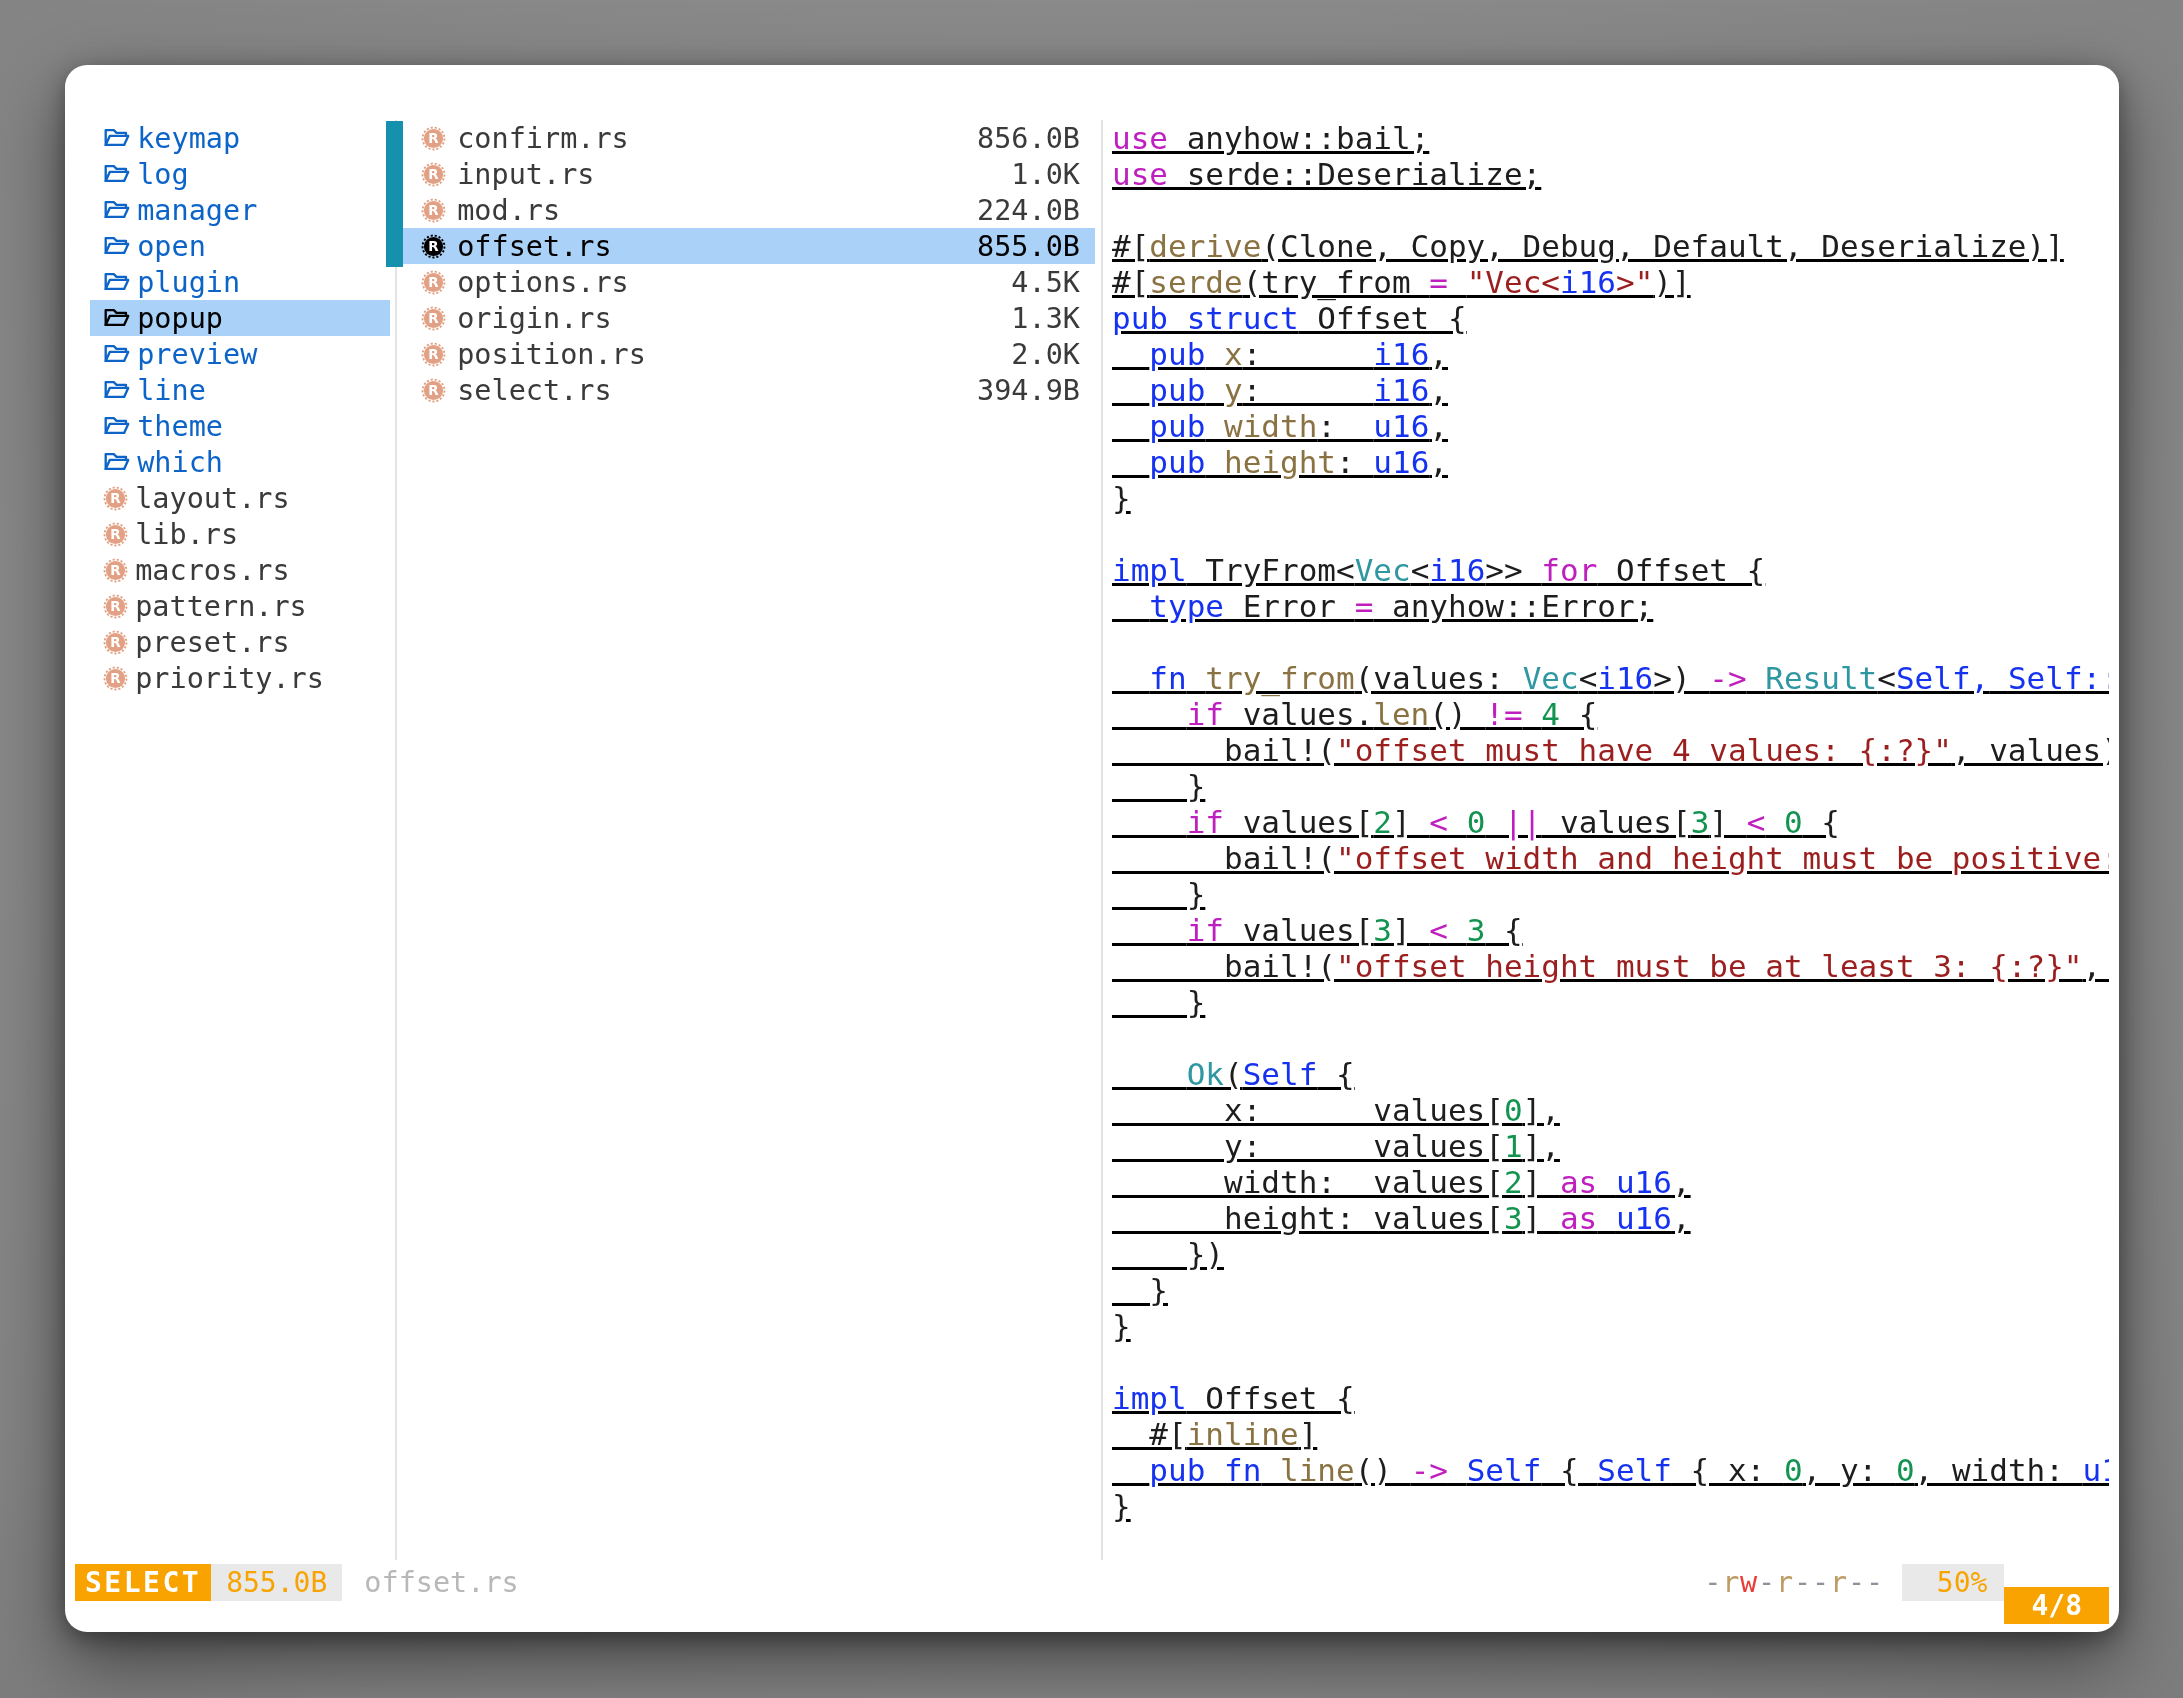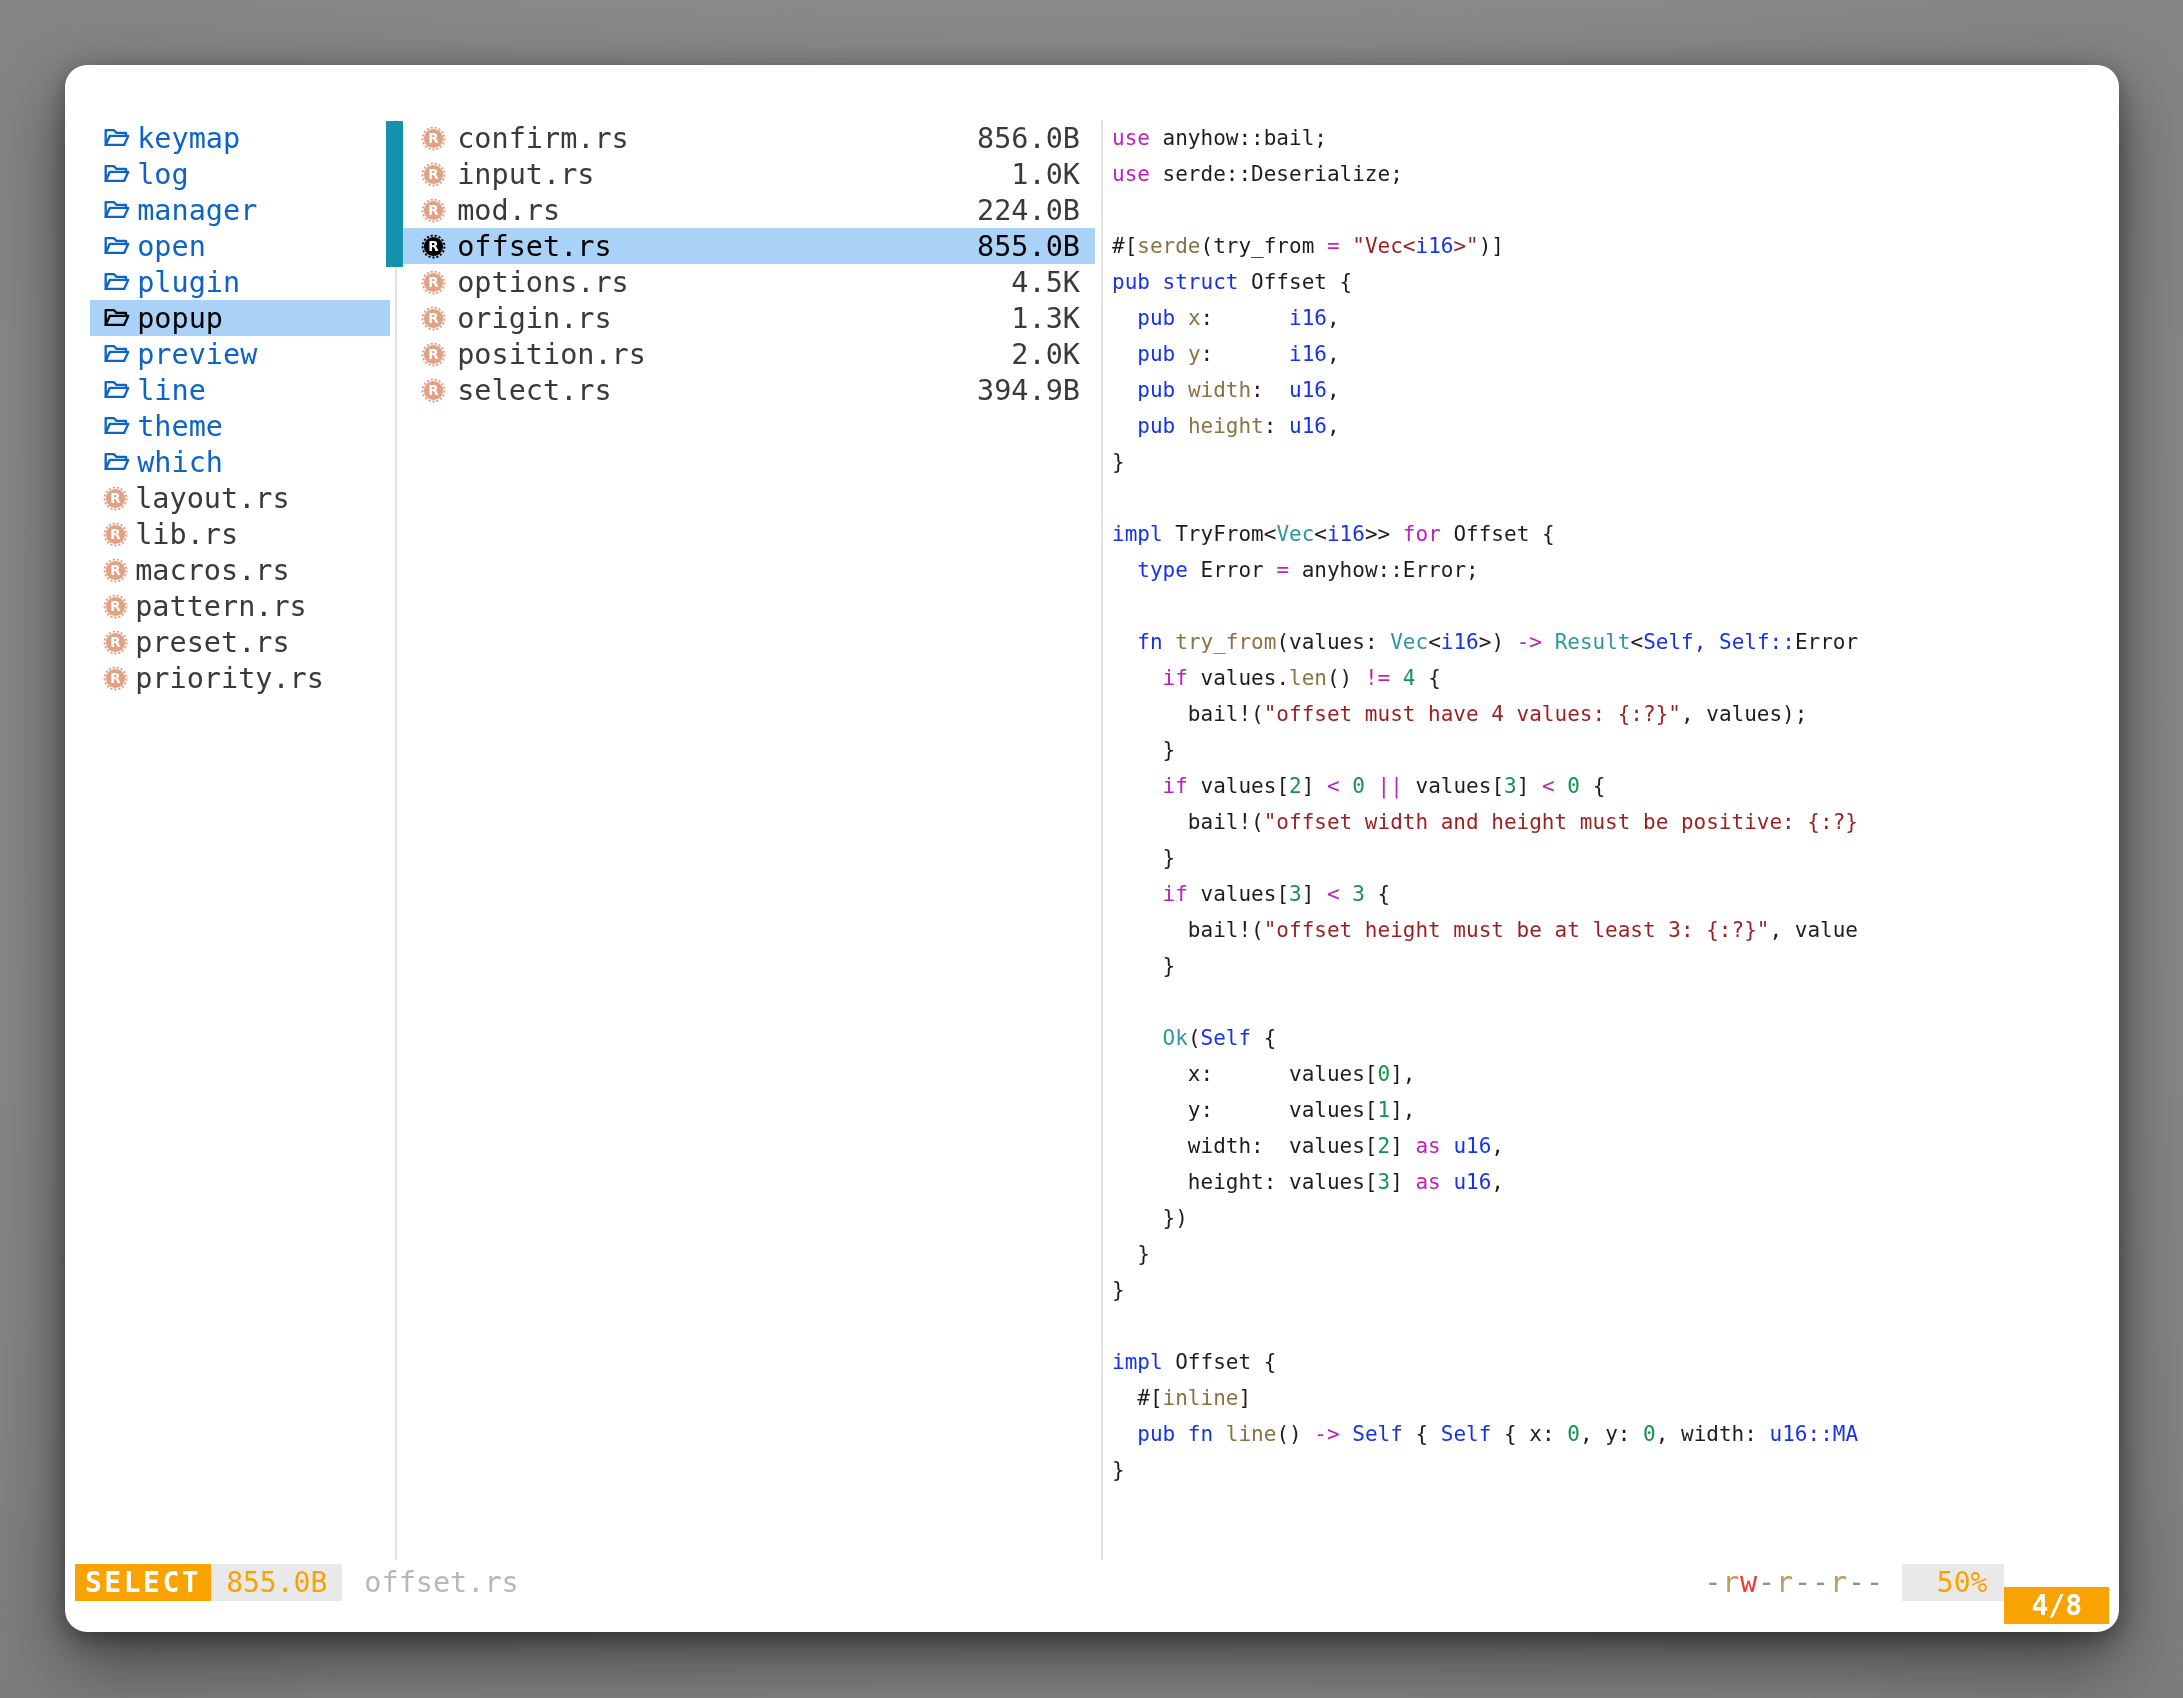--- a/index.html
+++ b/index.html
@@ -33,21 +33,21 @@
   .srow.selected{background:#aad2f8;color:#000;}
   .srow.selected .label{color:#000;}
 
   .frow{padding:0 15px 0 18.5px;color:#e2a184;}
   .frow .icon{flex:none;margin-right:11.7px;}
   .frow .fname{color:#3a3a3a;}
   .frow .fsize{margin-left:auto;color:#3a3a3a;}
   .frow.selected{background:#aad2f8;color:#000;}
   .frow.selected .fname,.frow.selected .fsize{color:#000;}
 
-  .code{font-size:21px;}
+  .code{font-size:31px;text-decoration:underline;}
   .cline{height:36px;line-height:36px;white-space:pre;}
   .c-fg{color:#1d1d1d;}
   .c-kw{color:#1532f0;}
   .c-op{color:#bf1fbf;}
   .c-ty{color:#2f97a1;}
   .c-fn{color:#8b7243;}
   .c-str{color:#9c1f1f;}
   .c-num{color:#12934f;}
 
   .statusbar{
@@ -187,20 +187,21 @@
             <circle cx="13" cy="13" r="10" fill="currentColor"></circle>
             <circle cx="13" cy="13" r="11.4" fill="none" stroke="currentColor" stroke-width="2" stroke-dasharray="2.2 2"></circle>
             <text x="13" y="18" text-anchor="middle" font-size="14" font-weight="bold" font-family="DejaVu Sans, sans-serif" fill="#ffffff">R</text>
           </svg><span class="fname">select.rs</span><span class="fsize">394.9B</span></div>
       </div>
     <div class="scrollbar"></div>
     <div class="pane pane-right code">
         <div class="cline"><span class="c-op">use</span><span class="c-fg"> anyhow::bail;</span></div>
         <div class="cline"><span class="c-op">use</span><span class="c-fg"> serde::Deserialize;</span></div>
         <div class="cline"></div>
+        <div class="cline"><span class="c-fg">#[</span><span class="c-fn">derive</span><span class="c-fg">(Clone, Copy, Debug, Default, Deserialize)]</span></div>
         <div class="cline"><span class="c-fg">#[</span><span class="c-fn">serde</span><span class="c-fg">(try_from </span><span class="c-op">=</span><span class="c-fg"> </span><span class="c-str">"Vec&lt;</span><span class="c-kw">i16</span><span class="c-str">&gt;"</span><span class="c-fg">)]</span></div>
         <div class="cline"><span class="c-kw">pub struct</span><span class="c-fg"> Offset {</span></div>
         <div class="cline"><span class="c-fg">  </span><span class="c-kw">pub</span><span class="c-fg"> </span><span class="c-fn">x</span><span class="c-fg">:      </span><span class="c-kw">i16</span><span class="c-fg">,</span></div>
         <div class="cline"><span class="c-fg">  </span><span class="c-kw">pub</span><span class="c-fg"> </span><span class="c-fn">y</span><span class="c-fg">:      </span><span class="c-kw">i16</span><span class="c-fg">,</span></div>
         <div class="cline"><span class="c-fg">  </span><span class="c-kw">pub</span><span class="c-fg"> </span><span class="c-fn">width</span><span class="c-fg">:  </span><span class="c-kw">u16</span><span class="c-fg">,</span></div>
         <div class="cline"><span class="c-fg">  </span><span class="c-kw">pub</span><span class="c-fg"> </span><span class="c-fn">height</span><span class="c-fg">: </span><span class="c-kw">u16</span><span class="c-fg">,</span></div>
         <div class="cline"><span class="c-fg">}</span></div>
         <div class="cline"></div>
         <div class="cline"><span class="c-kw">impl</span><span class="c-fg"> TryFrom&lt;</span><span class="c-ty">Vec</span><span class="c-fg">&lt;</span><span class="c-kw">i16</span><span class="c-fg">&gt;&gt; </span><span class="c-op">for</span><span class="c-fg"> Offset {</span></div>
         <div class="cline"><span class="c-fg">  </span><span class="c-kw">type</span><span class="c-fg"> Error </span><span class="c-op">=</span><span class="c-fg"> anyhow::Error;</span></div>

